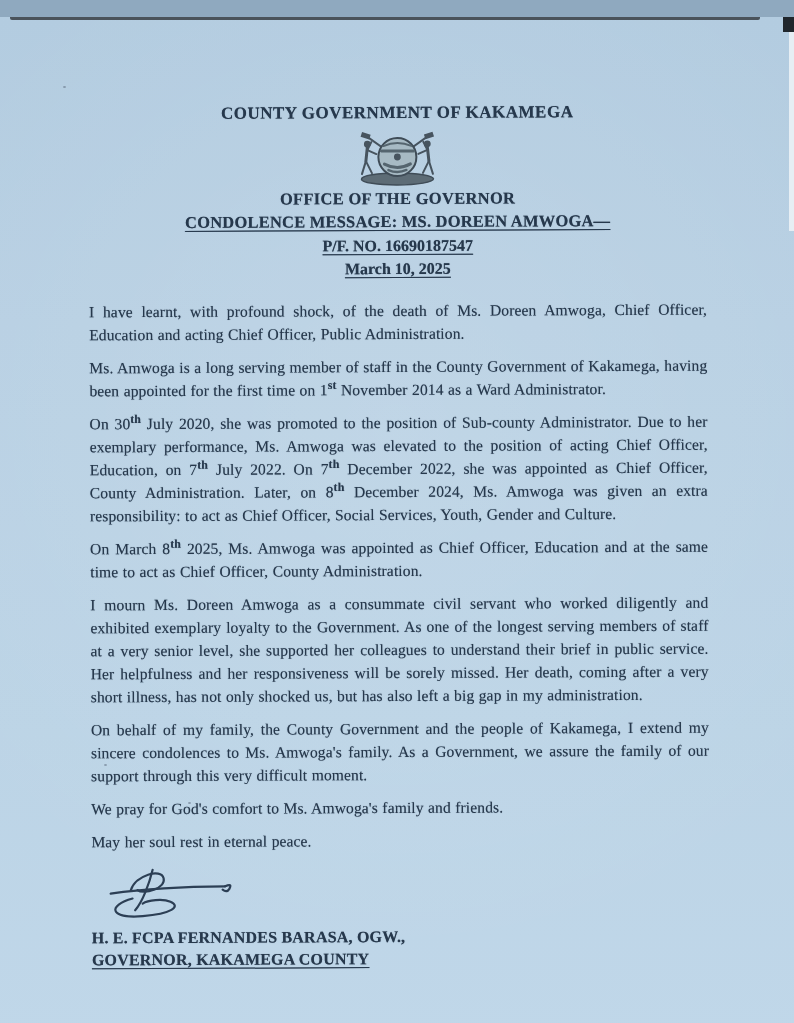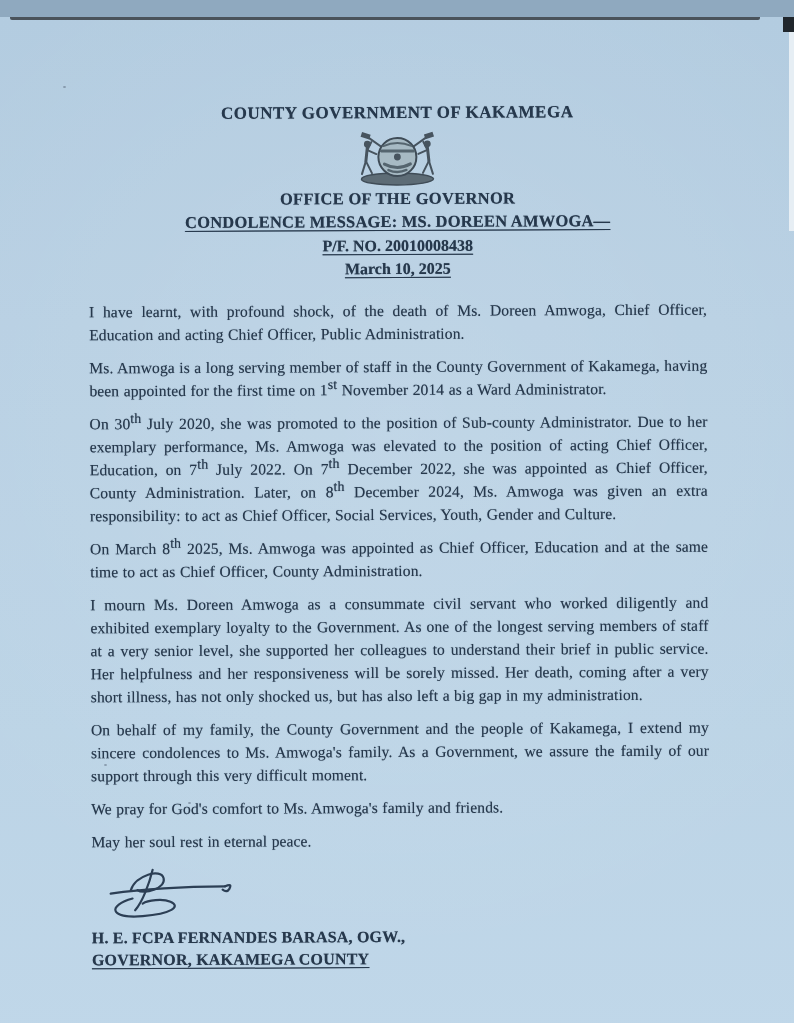--- a/index.html
+++ b/index.html
@@ -63,21 +63,21 @@
     text-shadow:0 0 .7px rgba(38,56,76,.7);}
 
   main{margin-top:21px;}
   main p{
     font-size:15.6px;line-height:23px;
     text-align:justify;
     letter-spacing:.1px;word-spacing:.4px;
     margin-bottom:10px;
     text-shadow:0 0 .8px rgba(38,56,76,.55);
   }
-  main p sup{font-size:14px;line-height:0;}
+  main p sup{font-size:12px;line-height:0;font-weight:bold;}
 
   .sig-block{margin-top:2px;}
   .sig-svg{display:block;margin-left:4px;}
   .sig-name{
     font-size:16px;font-weight:bold;letter-spacing:.2px;margin-top:2px;
     text-shadow:0 0 .7px rgba(38,56,76,.7);
   }
   .sig-title{
     font-size:16px;font-weight:bold;letter-spacing:.2px;margin-top:4px;
     text-shadow:0 0 .7px rgba(38,56,76,.7);
@@ -126,21 +126,21 @@
           <path d="M91,19 l1.5,14" stroke-width="3"></path>
           <path d="M91,22 l-9,4"></path>
           <path d="M91,22 l-4,-8"></path>
           <path d="M92.5,33 l4,13"></path>
           <path d="M92.5,33 l-6,12"></path>
         </g>
       </svg>
 
       <div class="office">OFFICE OF THE GOVERNOR</div>
       <div class="subject uline">CONDOLENCE MESSAGE: MS. DOREEN AMWOGA—</div>
-      <div class="fileref"><span class="uline">P/F. NO. 20010008438</span></div>
+      <div class="fileref"><span class="uline">P/F. NO. 16690187547</span></div>
       <div class="date"><span class="uline">March 10, 2025</span></div>
     </header>
 
     <main>
       <p>I have learnt, with profound shock, of the death of Ms. Doreen Amwoga, Chief Officer, Education and acting Chief Officer, Public Administration.</p>
       <p>Ms. Amwoga is a long serving member of staff in the County Government of Kakamega, having been appointed for the first time on 1<sup>st</sup> November 2014 as a Ward Administrator.</p>
       <p>On 30<sup>th</sup> July 2020, she was promoted to the position of Sub-county Administrator. Due to her exemplary performance, Ms. Amwoga was elevated to the position of acting Chief Officer, Education, on 7<sup>th</sup> July 2022. On 7<sup>th</sup> December 2022, she was appointed as Chief Officer, County Administration. Later, on 8<sup>th</sup> December 2024, Ms. Amwoga was given an extra responsibility: to act as Chief Officer, Social Services, Youth, Gender and Culture.</p>
       <p>On March 8<sup>th</sup> 2025, Ms. Amwoga was appointed as Chief Officer, Education and at the same time to act as Chief Officer, County Administration.</p>
       <p>I mourn Ms. Doreen Amwoga as a consummate civil servant who worked diligently and exhibited exemplary loyalty to the Government. As one of the longest serving members of staff at a very senior level, she supported her colleagues to understand their brief in public service. Her helpfulness and her responsiveness will be sorely missed. Her death, coming after a very short illness, has not only shocked us, but has also left a big gap in my administration.</p>
       <p>On behalf of my family, the County Government and the people of Kakamega, I extend my sincere condolences to Ms. Amwoga's family. As a Government, we assure the family of our support through this very difficult moment.</p>

